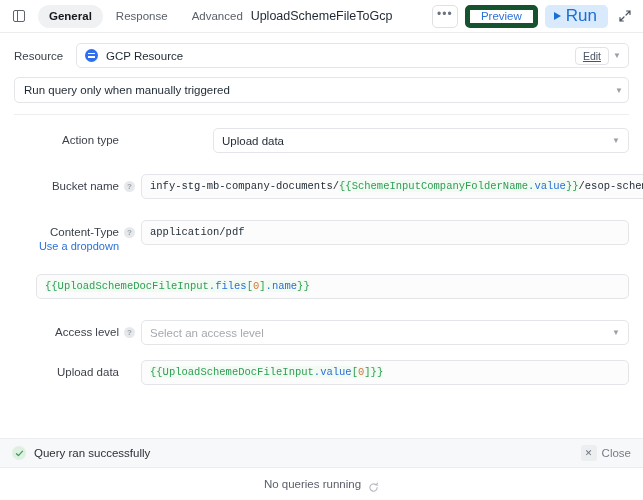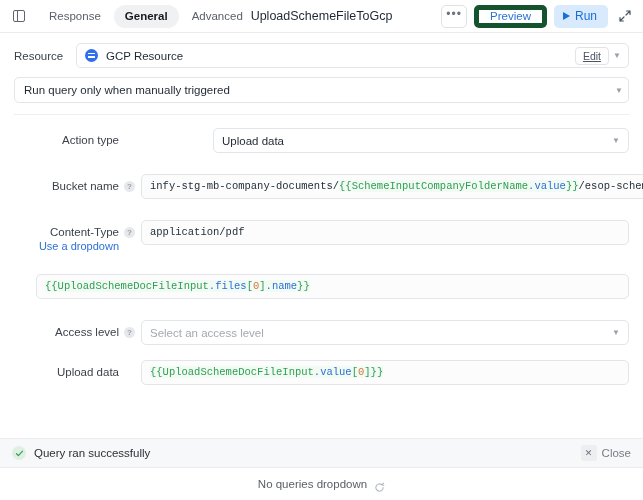--- a/index.html
+++ b/index.html
@@ -50,21 +50,21 @@
     display: flex; align-items: center; justify-content: center; cursor: pointer;
     padding-bottom: 5px; line-height: 6px;
   }
   .btn-preview {
     height: 23px; padding: 0 11px; border: 5px solid #14532d; border-radius: 5px;
     background: #fff; color: #2b72d6; font-size: 11.5px; cursor: pointer;
     display: flex; align-items: center;
   }
   .btn-run {
     height: 23px; padding: 0 11px 0 9px; border: none; border-radius: 5px;
-    background: #d9eafc; color: #1a6ed8; font-size: 12px; cursor: pointer;
+    background: #d9eafc; color: #1a6ed8; font-size: 17px; cursor: pointer;
     display: flex; align-items: center; gap: 5px;
   }
   .play { width: 0; height: 0; border-left: 7px solid #1a6ed8; border-top: 4.5px solid transparent; border-bottom: 4.5px solid transparent; }
   .btn-expand {
     width: 20px; height: 20px; display:flex; align-items:center; justify-content:center;
     cursor: pointer; color:#4b5563;
   }
 
   
   .body { flex: 1 1 auto; overflow: hidden; position: relative; }
@@ -173,22 +173,22 @@
 </head>
 <body>
 
 <div class="app">
 
   <div class="header">
     <div class="panel-toggle">
       <div class="panel-ico"></div>
     </div>
     <div class="tabs">
+      <div class="tab active">General</div>
       <div class="tab">Response</div>
-      <div class="tab active">General</div>
       <div class="tab">Advanced</div>
     </div>
     <div class="title">UploadSchemeFileToGcp</div>
     <div class="hdr-right">
       <div class="btn-dots">•••</div>
       <div class="btn-preview">Preview</div>
       <div class="btn-run">
         <span class="play"></span>
         <span>Run</span>
       </div>
@@ -299,21 +299,21 @@
       <span class="status-txt">Query ran successfully</span>
       <span class="close-wrap">
         <span class="close-x">✕</span>
         <span class="close-lbl">Close</span>
       </span>
     </div>
 
   </div>
 
   <div class="footer">
-    <span class="footer-txt">No queries dropdown</span>
+    <span class="footer-txt">No queries running</span>
     <span class="spin">
       <svg width="11" height="11" viewBox="0 0 12 12" fill="none" stroke="#b4b9bf" stroke-width="1.2" stroke-linecap="round">
         <path d="M10 6 A4 4 0 1 1 8.6 3"></path>
         <path d="M10.4 1.3 L8.9 3.2 L10.8 3.5"></path>
       </svg>
     </span>
   </div>
 
 </div>
 

